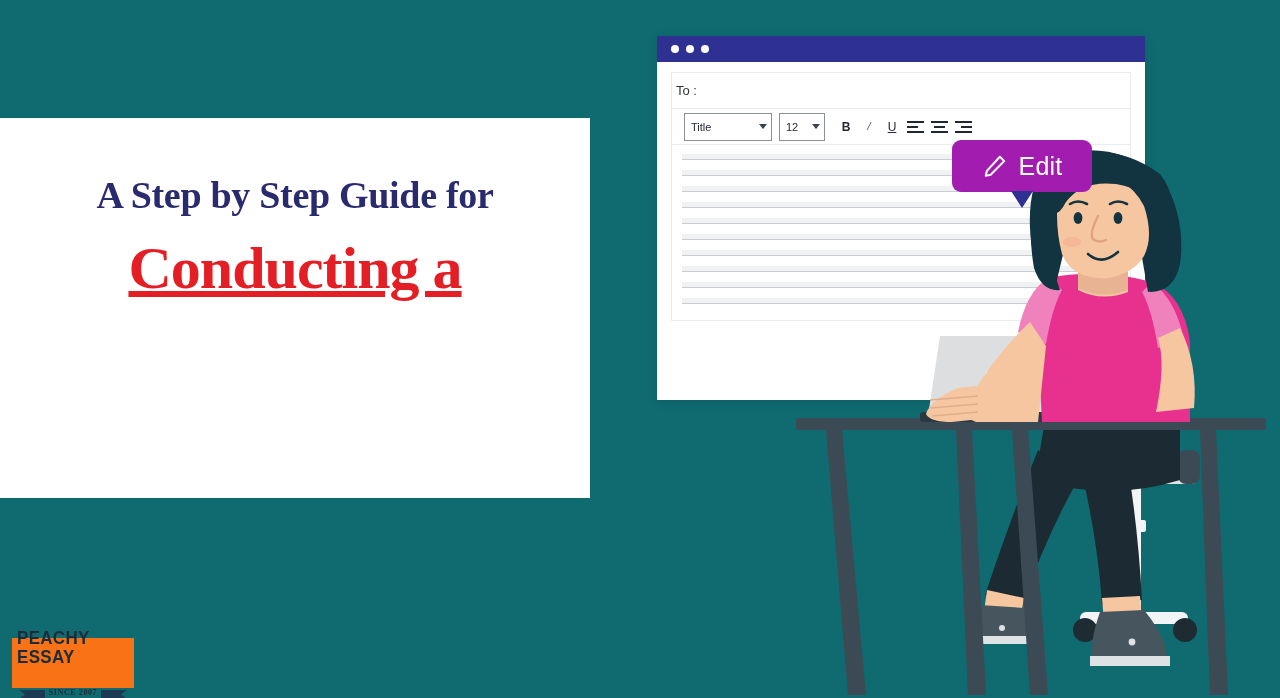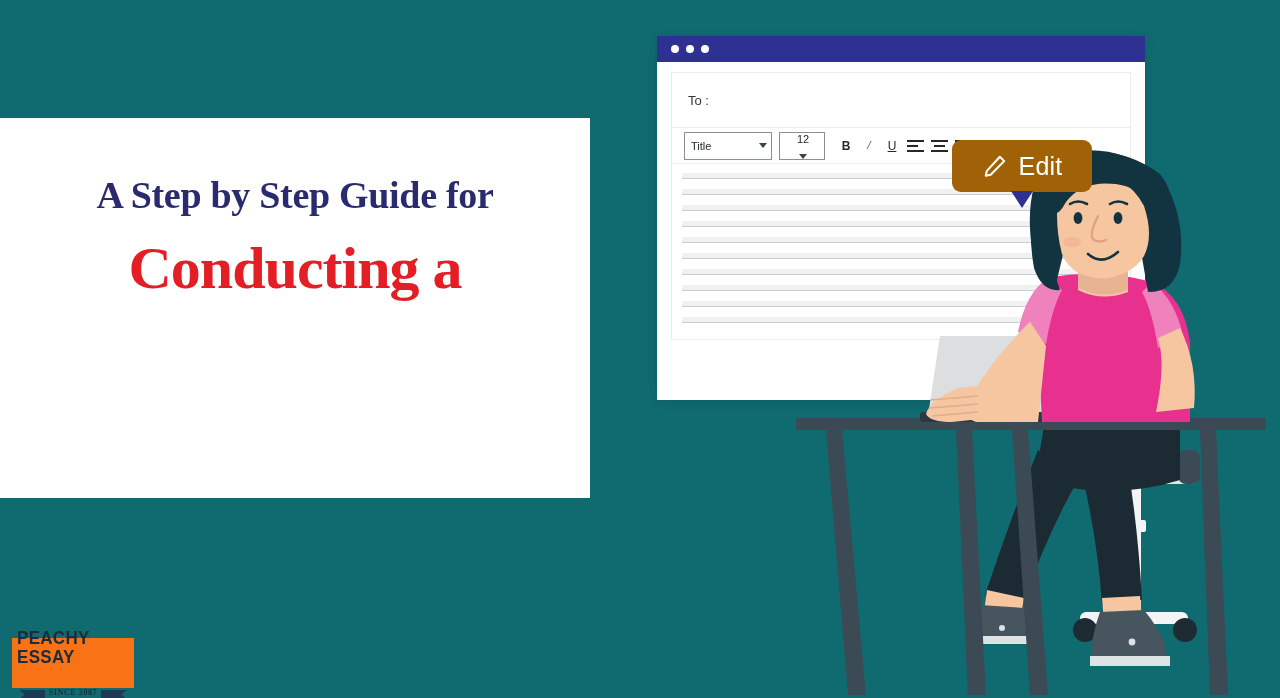--- a/index.html
+++ b/index.html
@@ -24,21 +24,21 @@
     padding-top:58px;
   }
   .t-line {
     font-family:"Liberation Serif", serif;
     font-weight:bold;
     text-align:center;
     line-height:1.0;
     white-space:nowrap;
   }
   #headline-1 { font-size:38px; color:#2A2A6E; letter-spacing:-0.3px; margin-bottom:24px; }
-  #headline-2 { font-size:60px; color:#E31E24; letter-spacing:-1px; line-height:1.03; margin-bottom:14px; }
+  #headline-2 { font-size:60px; color:#E31E24; letter-spacing:-1px; line-height:1.03; margin-bottom:14px;text-decoration:underline; }
   #headline-3 { font-size:60px; color:#E31E24; letter-spacing:-1px; line-height:1.03; margin-bottom:22px; }
   #headline-4 {
     font-size:38px; color:#2A2A6E;
     font-family:"Liberation Sans", sans-serif;
     font-weight:bold; letter-spacing:-0.5px;
   }
 
   
   #logo {
     position:absolute;
@@ -90,25 +90,25 @@
   }
   #window-titlebar {
     height:26px; background:#2E3192;
     display:flex; align-items:center; padding-left:14px; gap:7px;
   }
   .dot { width:8px; height:8px; border-radius:50%; background:#ffffff; }
 
   #editor-body { padding:10px 14px 0 14px; }
 
   .field-row {
-    height:56px;
+    height:37px;
     border:1px solid #EAECEF;
     border-top:none;
     display:flex; align-items:center;
-    padding-left:16px;
+    padding-left:4px;
     font-size:13px;
     color:#303540;
     font-weight:500;
   }
   #field-to { border-top:1px solid #EAECEF; }
 
   
   #toolbar {
     height:36px;
     border:1px solid #EAECEF;
@@ -121,21 +121,21 @@
     height:28px;
     border:1px solid #8A8F98;
     background:#fff;
     display:flex; align-items:center;
     padding:0 4px 0 6px;
     font-size:11px;
     color:#23272F;
     gap:6px;
   }
   #tb-style-select { width:88px; justify-content:space-between; }
-  #tb-size-select  { width:46px; justify-content:space-between;flex-direction:column; }
+  #tb-size-select  { width:46px; justify-content:space-between; }
   .caret {
     width:0; height:0;
     border-left:4px solid transparent;
     border-right:4px solid transparent;
     border-top:5px solid #3B4150;
   }
   .tb-btn {
     width:16px; height:18px;
     display:flex; align-items:center; justify-content:center;
     font-size:12px; color:#23272F;
@@ -162,21 +162,21 @@
     background:#F0F1F2;
     border-bottom:1px solid #C9CED3;
     margin-bottom:10px;
   }
 
   
   #edit-badge {
     position:absolute;
     left:952px; top:140px;
     width:140px; height:52px;
-    background:#a16207;
+    background:#a21caf;
     border-radius:9px;
     display:flex; align-items:center; justify-content:center;
     gap:11px;
     z-index:30;
   }
   #edit-badge:after {
     content:""; position:absolute;
     left:50%; margin-left:-11px; bottom:-16px;
     width:0; height:0;
     border-left:11px solid transparent;

